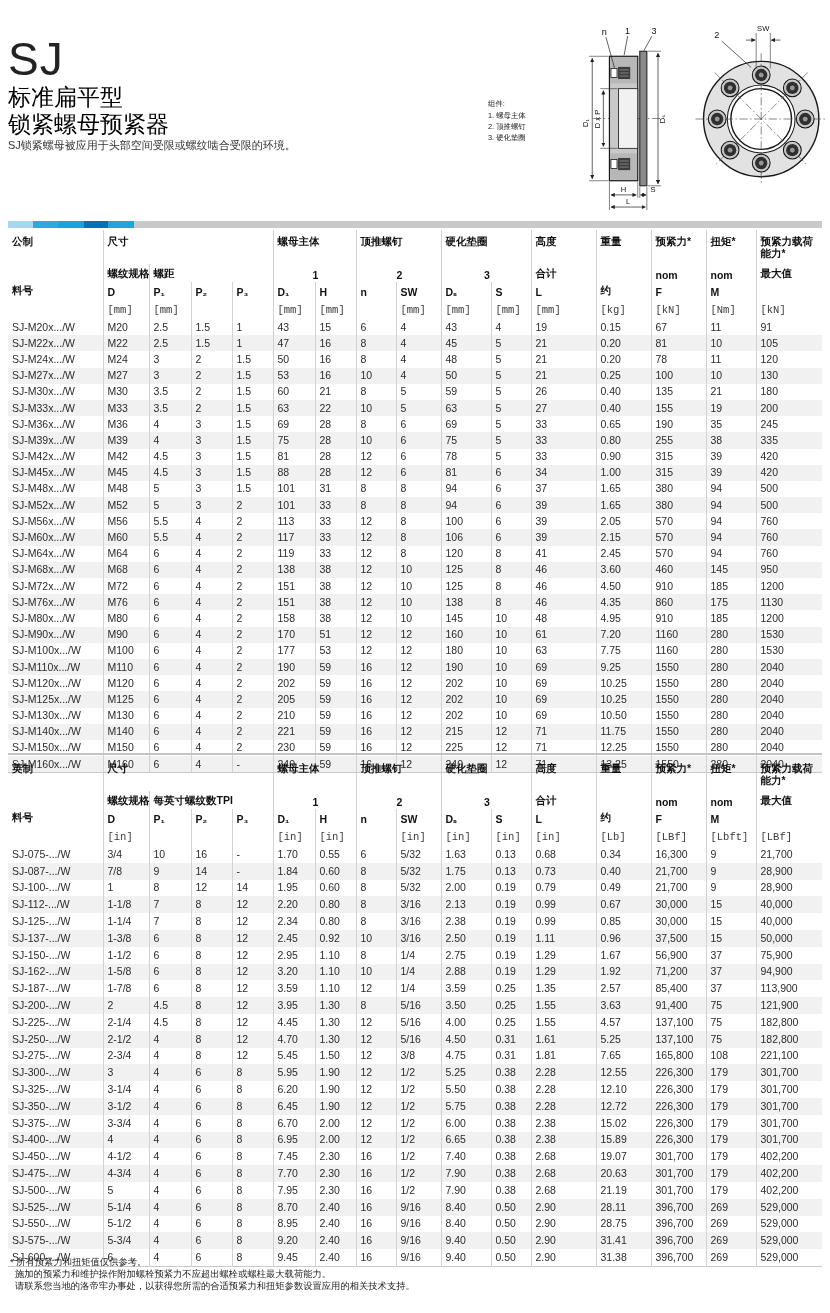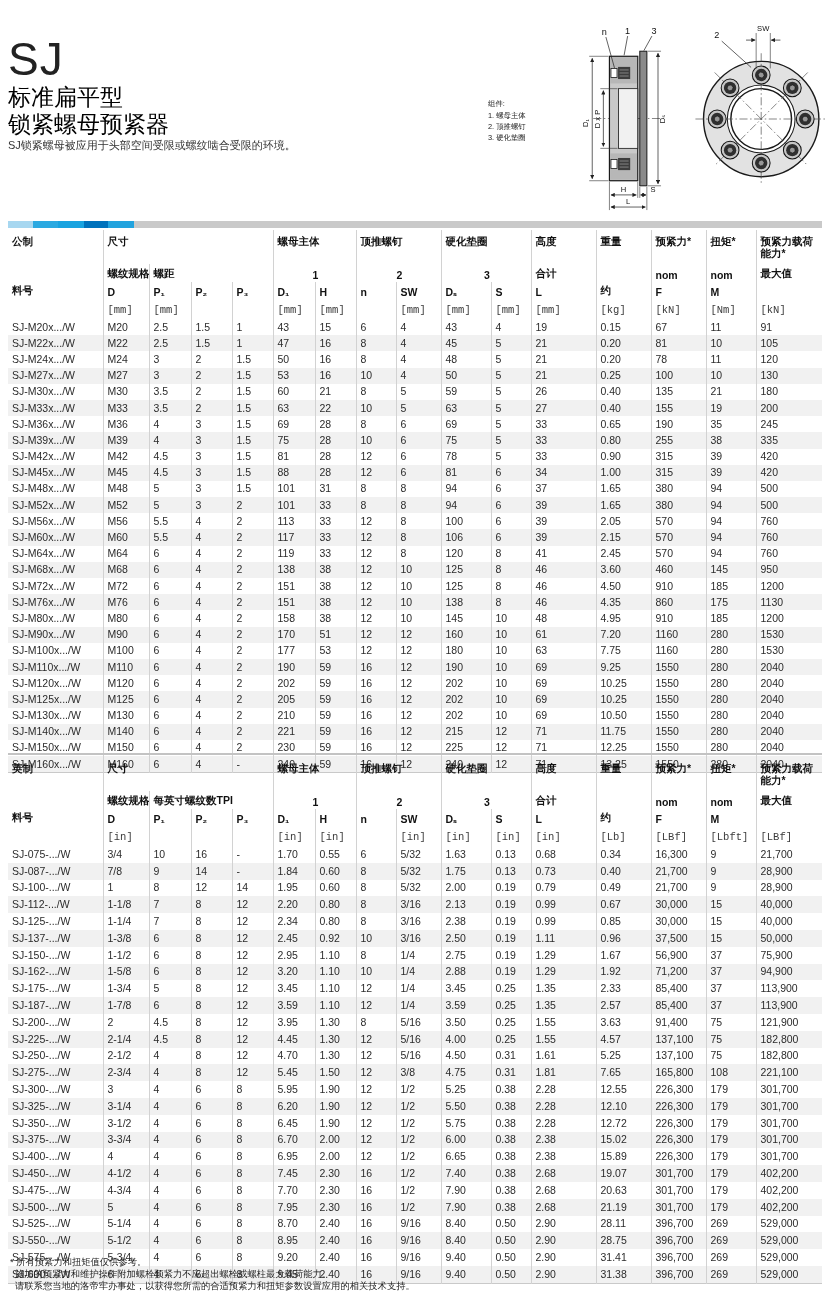--- a/index.html
+++ b/index.html
@@ -994,38 +994,20 @@
             <td>1/4</td>
             <td>2.88</td>
             <td>0.19</td>
             <td>1.29</td>
             <td>1.92</td>
             <td>71,200</td>
             <td>37</td>
             <td>94,900</td>
           </tr>
           <tr>
-            <td>SJ-175-.../W</td>
-            <td>1-3/4</td>
-            <td>5</td>
-            <td>8</td>
-            <td>12</td>
-            <td>3.45</td>
-            <td>1.10</td>
-            <td>12</td>
-            <td>1/4</td>
-            <td>3.45</td>
-            <td>0.25</td>
-            <td>1.35</td>
-            <td>2.33</td>
-            <td>85,400</td>
-            <td>37</td>
-            <td>113,900</td>
-          </tr>
-          <tr>
             <td>SJ-187-.../W</td>
             <td>1-7/8</td>
             <td>6</td>
             <td>8</td>
             <td>12</td>
             <td>3.59</td>
             <td>1.10</td>
             <td>12</td>
             <td>1/4</td>
             <td>3.59</td>

